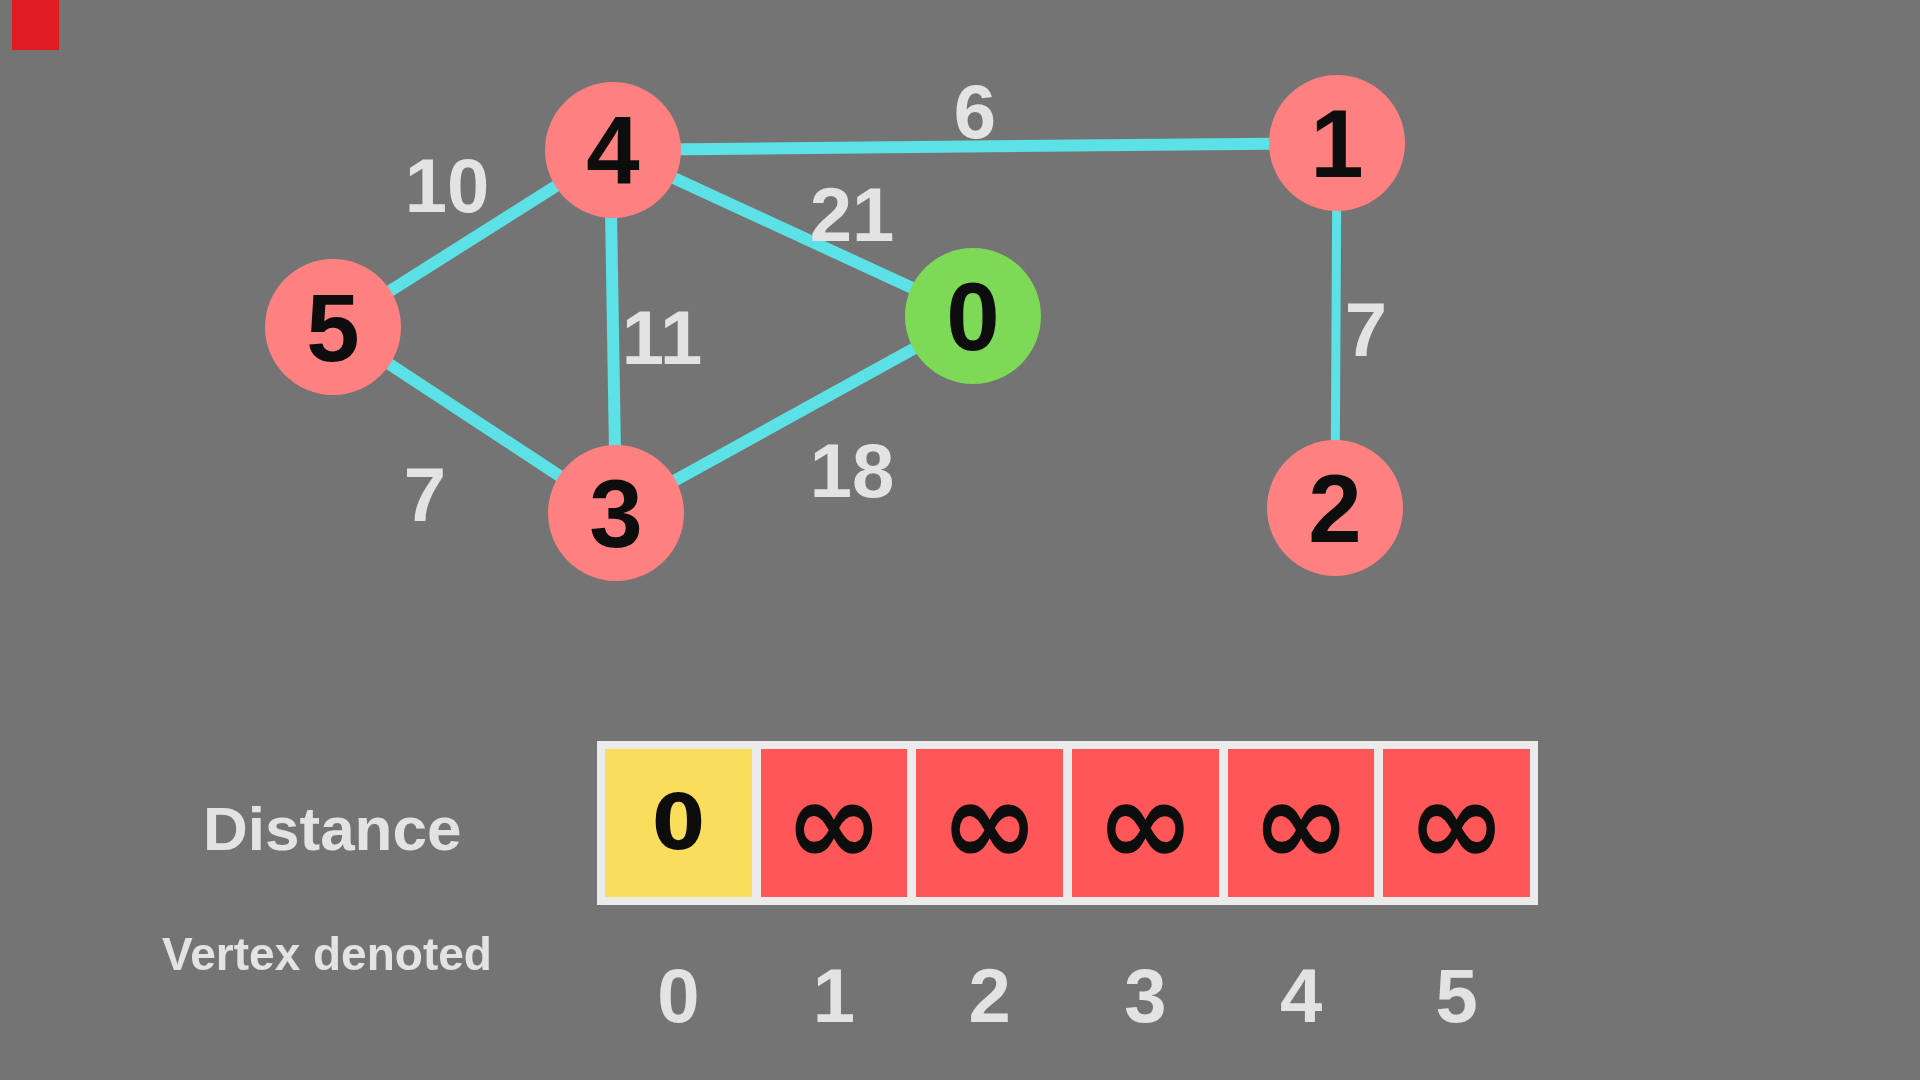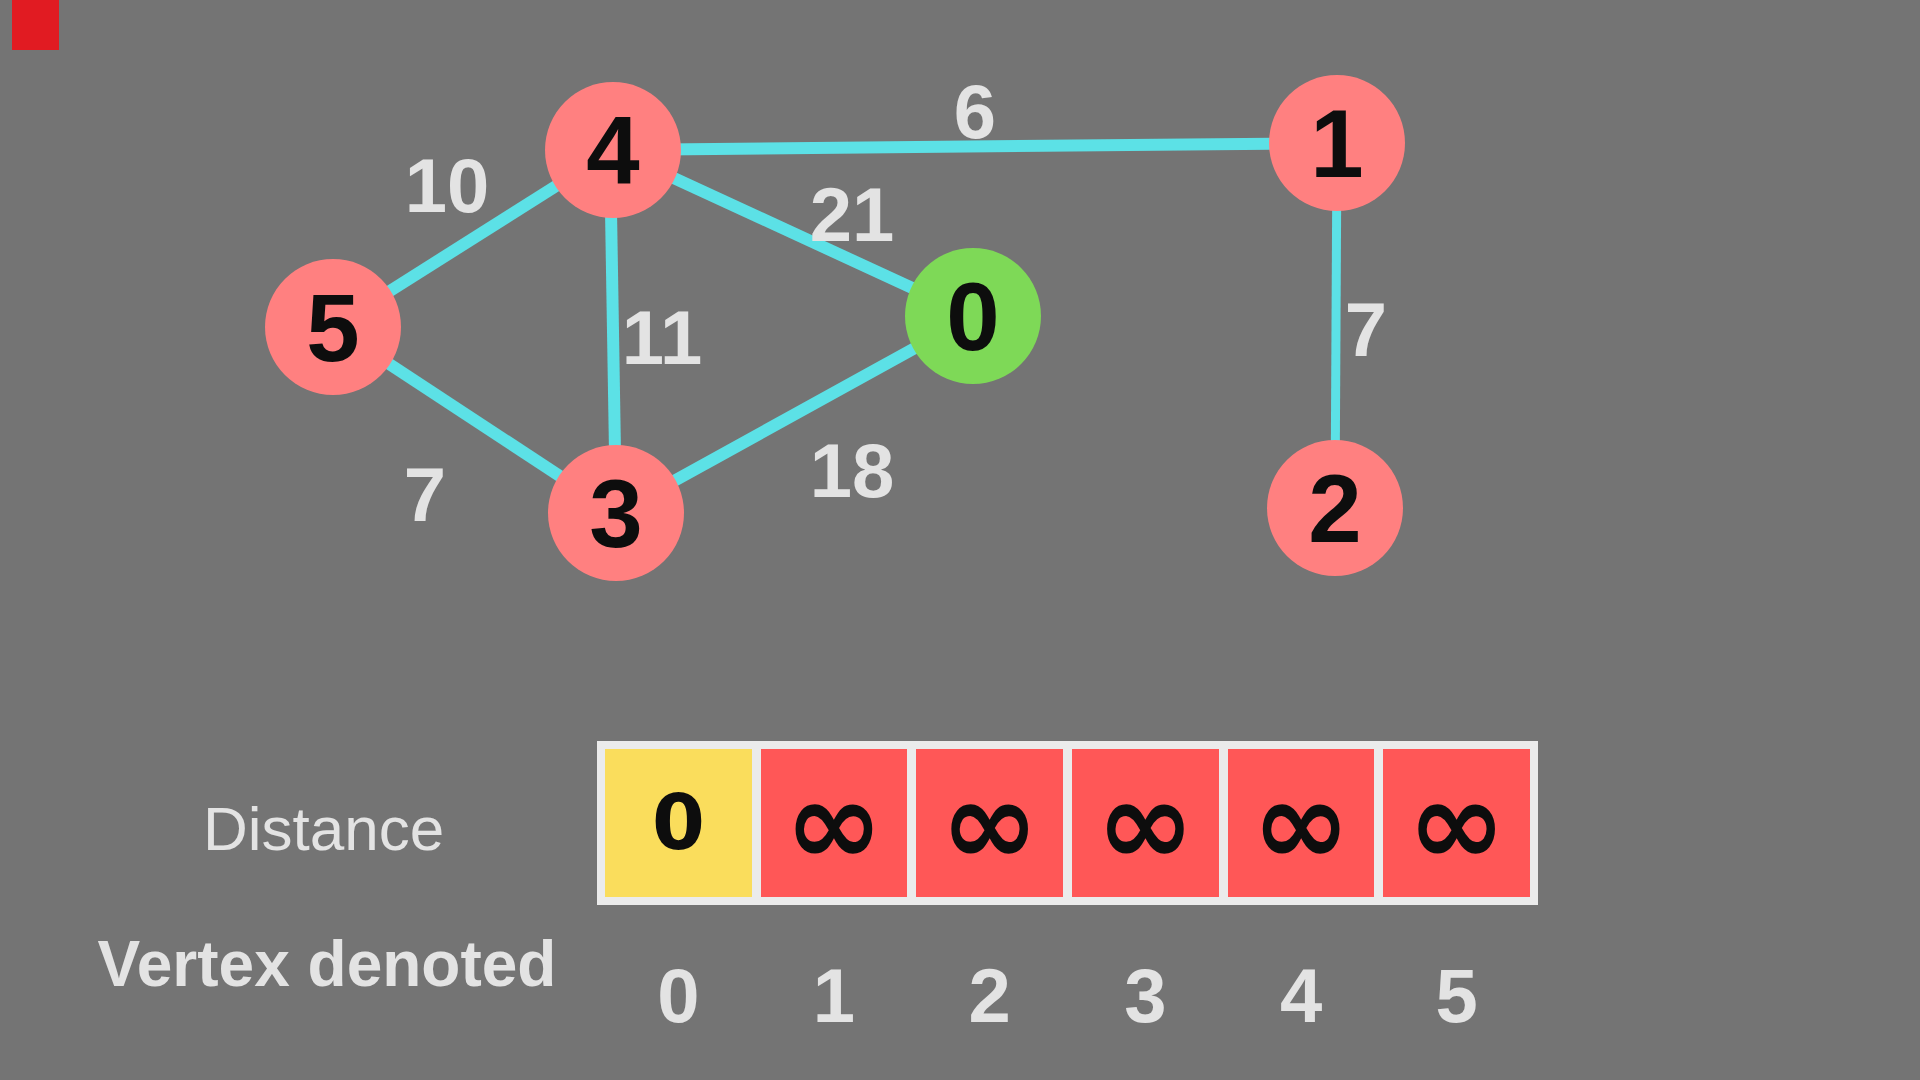--- a/index.html
+++ b/index.html
@@ -22,38 +22,38 @@
     fill:#E3E3E3; font-size:76px; font-weight:bold;
     text-anchor:middle; font-family:"Liberation Sans", sans-serif;
   }
   .nlabel {
     fill:#0D0D0D; font-size:96px; font-weight:bold;
     text-anchor:middle; font-family:"Liberation Sans", sans-serif;
   }
 
   .distance-label {
     position:absolute; left:203px; top:793px;
-    font-size:62px; font-weight:normal; color:#E3E3E3;
+    font-size:62px; font-weight:bold; color:#E3E3E3;
   }
   .dist-table {
     position:absolute; left:597px; top:741px; width:941px; height:164px;
     background:#EBEBEB; display:flex; gap:9px; padding:8px;
     box-sizing:border-box;
   }
   .cell {
     flex:1; display:flex; align-items:center; justify-content:center;
     font-weight:bold; color:#0D0D0D; line-height:1;
     font-family:"DejaVu Sans", sans-serif;
   }
   .cell.yellow { background:#FADD5C; font-size:76px; }
   .cell.red    { background:#FF5757; font-size:118px; }
 
   .index-caption {
     position:absolute; left:47px; top:928px; width:560px;
-    text-align:center; font-size:64px; font-weight:bold;
+    text-align:center; font-size:46px; font-weight:bold;
     color:#E3E3E3; line-height:1.14;
   }
   .index-row {
     position:absolute; left:597px; top:952px; width:941px;
     display:flex; gap:9px; padding:0 8px; box-sizing:border-box;
   }
   .index-row span {
     flex:1; text-align:center;
     font-size:76px; font-weight:bold; color:#E3E3E3;
   }

